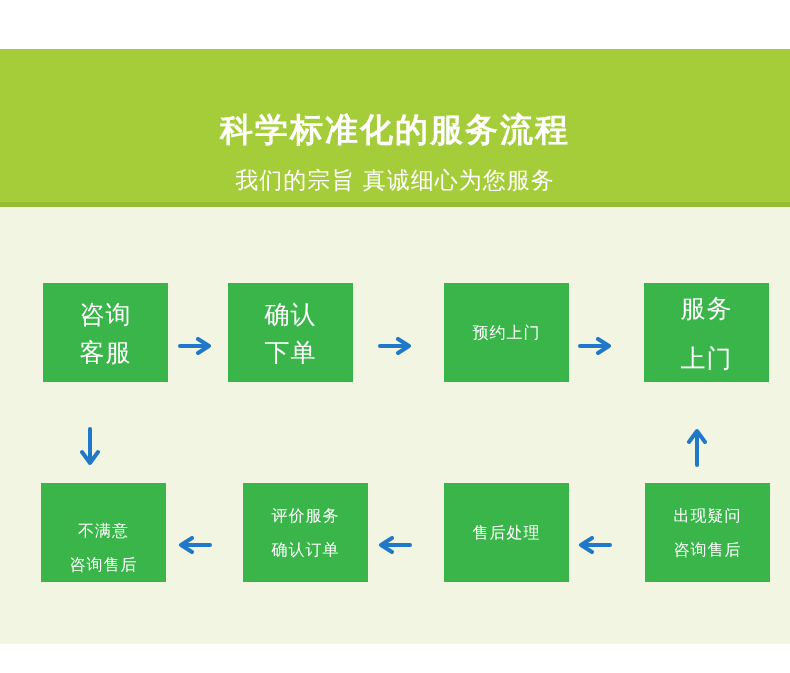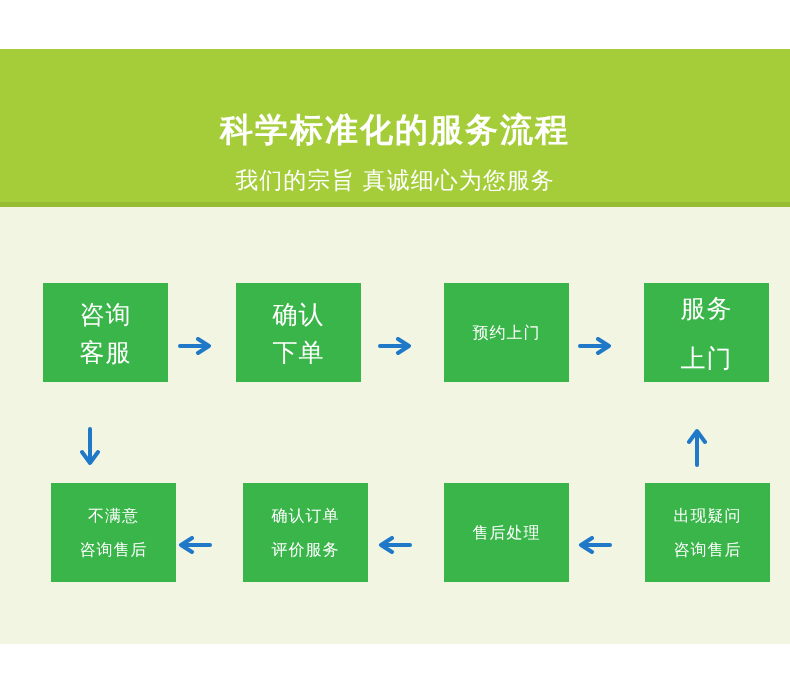--- a/index.html
+++ b/index.html
@@ -94,39 +94,39 @@
     <div class="title">科学标准化的服务流程</div>
     <div class="subtitle">我们的宗旨 真诚细心为您服务</div>
   </div>
 
   <div class="canvas"></div>
 
   <div class="box big" style="left:32px; top:283px;">
     <div class="line">咨询</div>
     <div class="line">客服</div>
   </div>
-  <div class="box big" style="left:225px; top:283px;">
+  <div class="box big" style="left:217px; top:283px;">
     <div class="line">确认</div>
     <div class="line">下单</div>
   </div>
   <div class="box" style="left:433px; top:283px;">
     <div class="line">预约上门</div>
   </div>
   <div class="box big" style="left:633px; top:283px;gap:12px;">
     <div class="line">服务</div>
     <div class="line">上门</div>
   </div>
 
-  <div class="box" style="left:40px; top:483px;">
+  <div class="box" style="left:30px; top:483px;justify-content:flex-end;">
     <div class="line">不满意</div>
     <div class="line">咨询售后</div>
   </div>
   <div class="box" style="left:232px; top:483px;">
+    <div class="line">评价服务</div>
     <div class="line">确认订单</div>
-    <div class="line">评价服务</div>
   </div>
   <div class="box" style="left:433px; top:483px;">
     <div class="line">售后处理</div>
   </div>
   <div class="box" style="left:634px; top:483px;">
     <div class="line">出现疑问</div>
     <div class="line">咨询售后</div>
   </div>
 
   <span class="arrow" style="left:178px; top:337px;">

